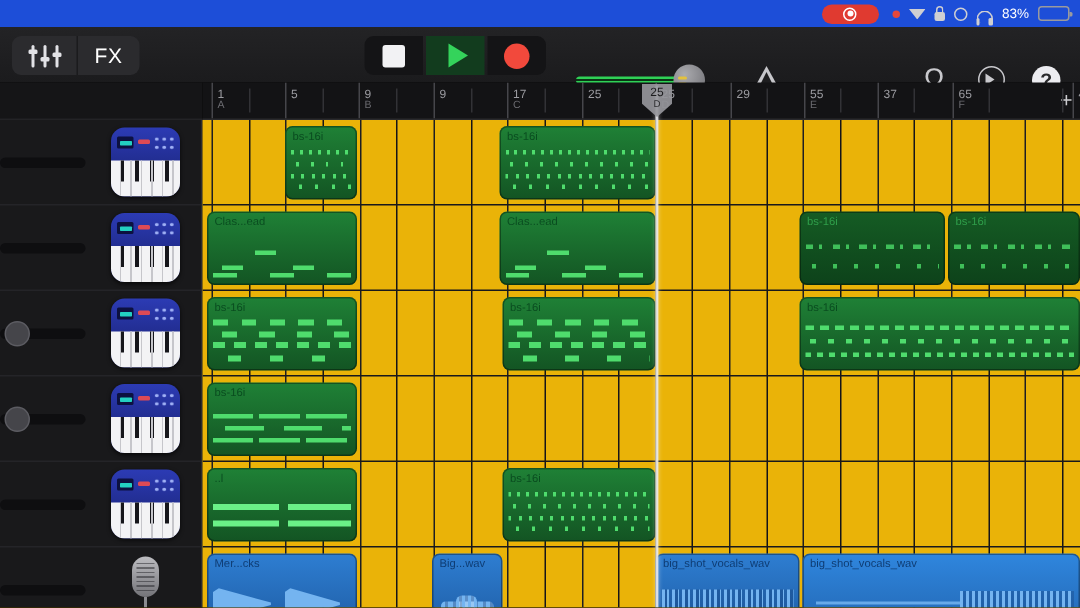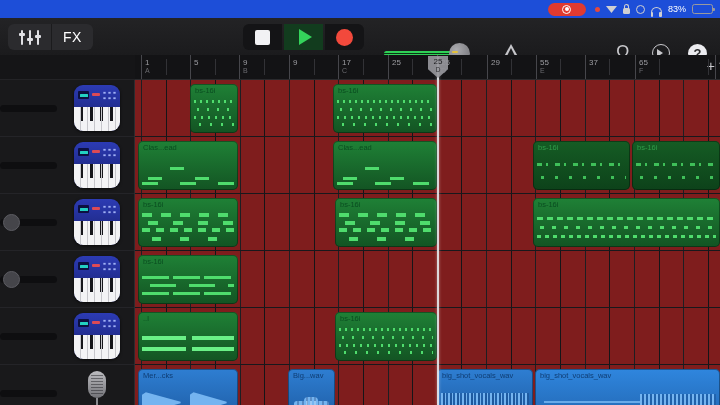--- a/index.html
+++ b/index.html
@@ -72,21 +72,21 @@
   .sdots{position:absolute;right:3px;top:5px;width:15px;height:11px;background-image:radial-gradient(circle,#9fb0f5 1px,transparent 1.3px);background-size:5px 5.5px;}
   .keys{position:absolute;left:0;right:0;bottom:0;height:24px;background:#f3f3f5;}
   .keys::before{content:'';position:absolute;top:0;left:2px;right:2px;height:14px;background:repeating-linear-gradient(90deg,transparent 0 4px,#16161b 4px 7px,transparent 7px 10px);}
   .keys::after{content:'';position:absolute;inset:0;background:repeating-linear-gradient(90deg,transparent 0 6px,#c6c6cb 6px 7px);}
   .micwrap{position:absolute;left:85px;top:6px;width:24px;height:50px;}
   .miccap{width:18px;height:27px;margin:0 auto;border-radius:9px;background:linear-gradient(#bdbdc1,#737378);position:relative;overflow:hidden;}
   .miccap::after{content:'';position:absolute;inset:4px 3px;background:repeating-linear-gradient(0deg,rgba(35,35,40,.5) 0 1px,transparent 1px 3px);}
   .micstem{width:2.5px;height:14px;background:#8b8b90;margin:0 auto;}
 
   
-  .timeline{position:absolute;left:135px;top:80px;right:0;bottom:0;background:#7f1d1d;overflow:hidden;}
+  .timeline{position:absolute;left:135px;top:80px;right:0;bottom:0;background:#eab308;overflow:hidden;}
   .grid{position:absolute;inset:0;}
   .gline{position:absolute;top:0;bottom:0;width:1px;background:#151518;}
   .gline.strong{background:#1e1e22;}
   .lanes{position:absolute;inset:0;}
   .lane{height:57px;border-bottom:1px solid #18181c;position:relative;box-sizing:border-box;}
 
   .region{position:absolute;top:4px;height:49px;border-radius:5px;overflow:hidden;box-shadow:inset 0 0 0 1px rgba(0,0,0,.35);cursor:pointer;}
   .region.midi{background:linear-gradient(#1f8136,#135423);}
   .region.midi.dim{background:linear-gradient(#155c24,#0d421a);}
   .region.audio{background:linear-gradient(#2e7ed2,#1f5ea6);}

